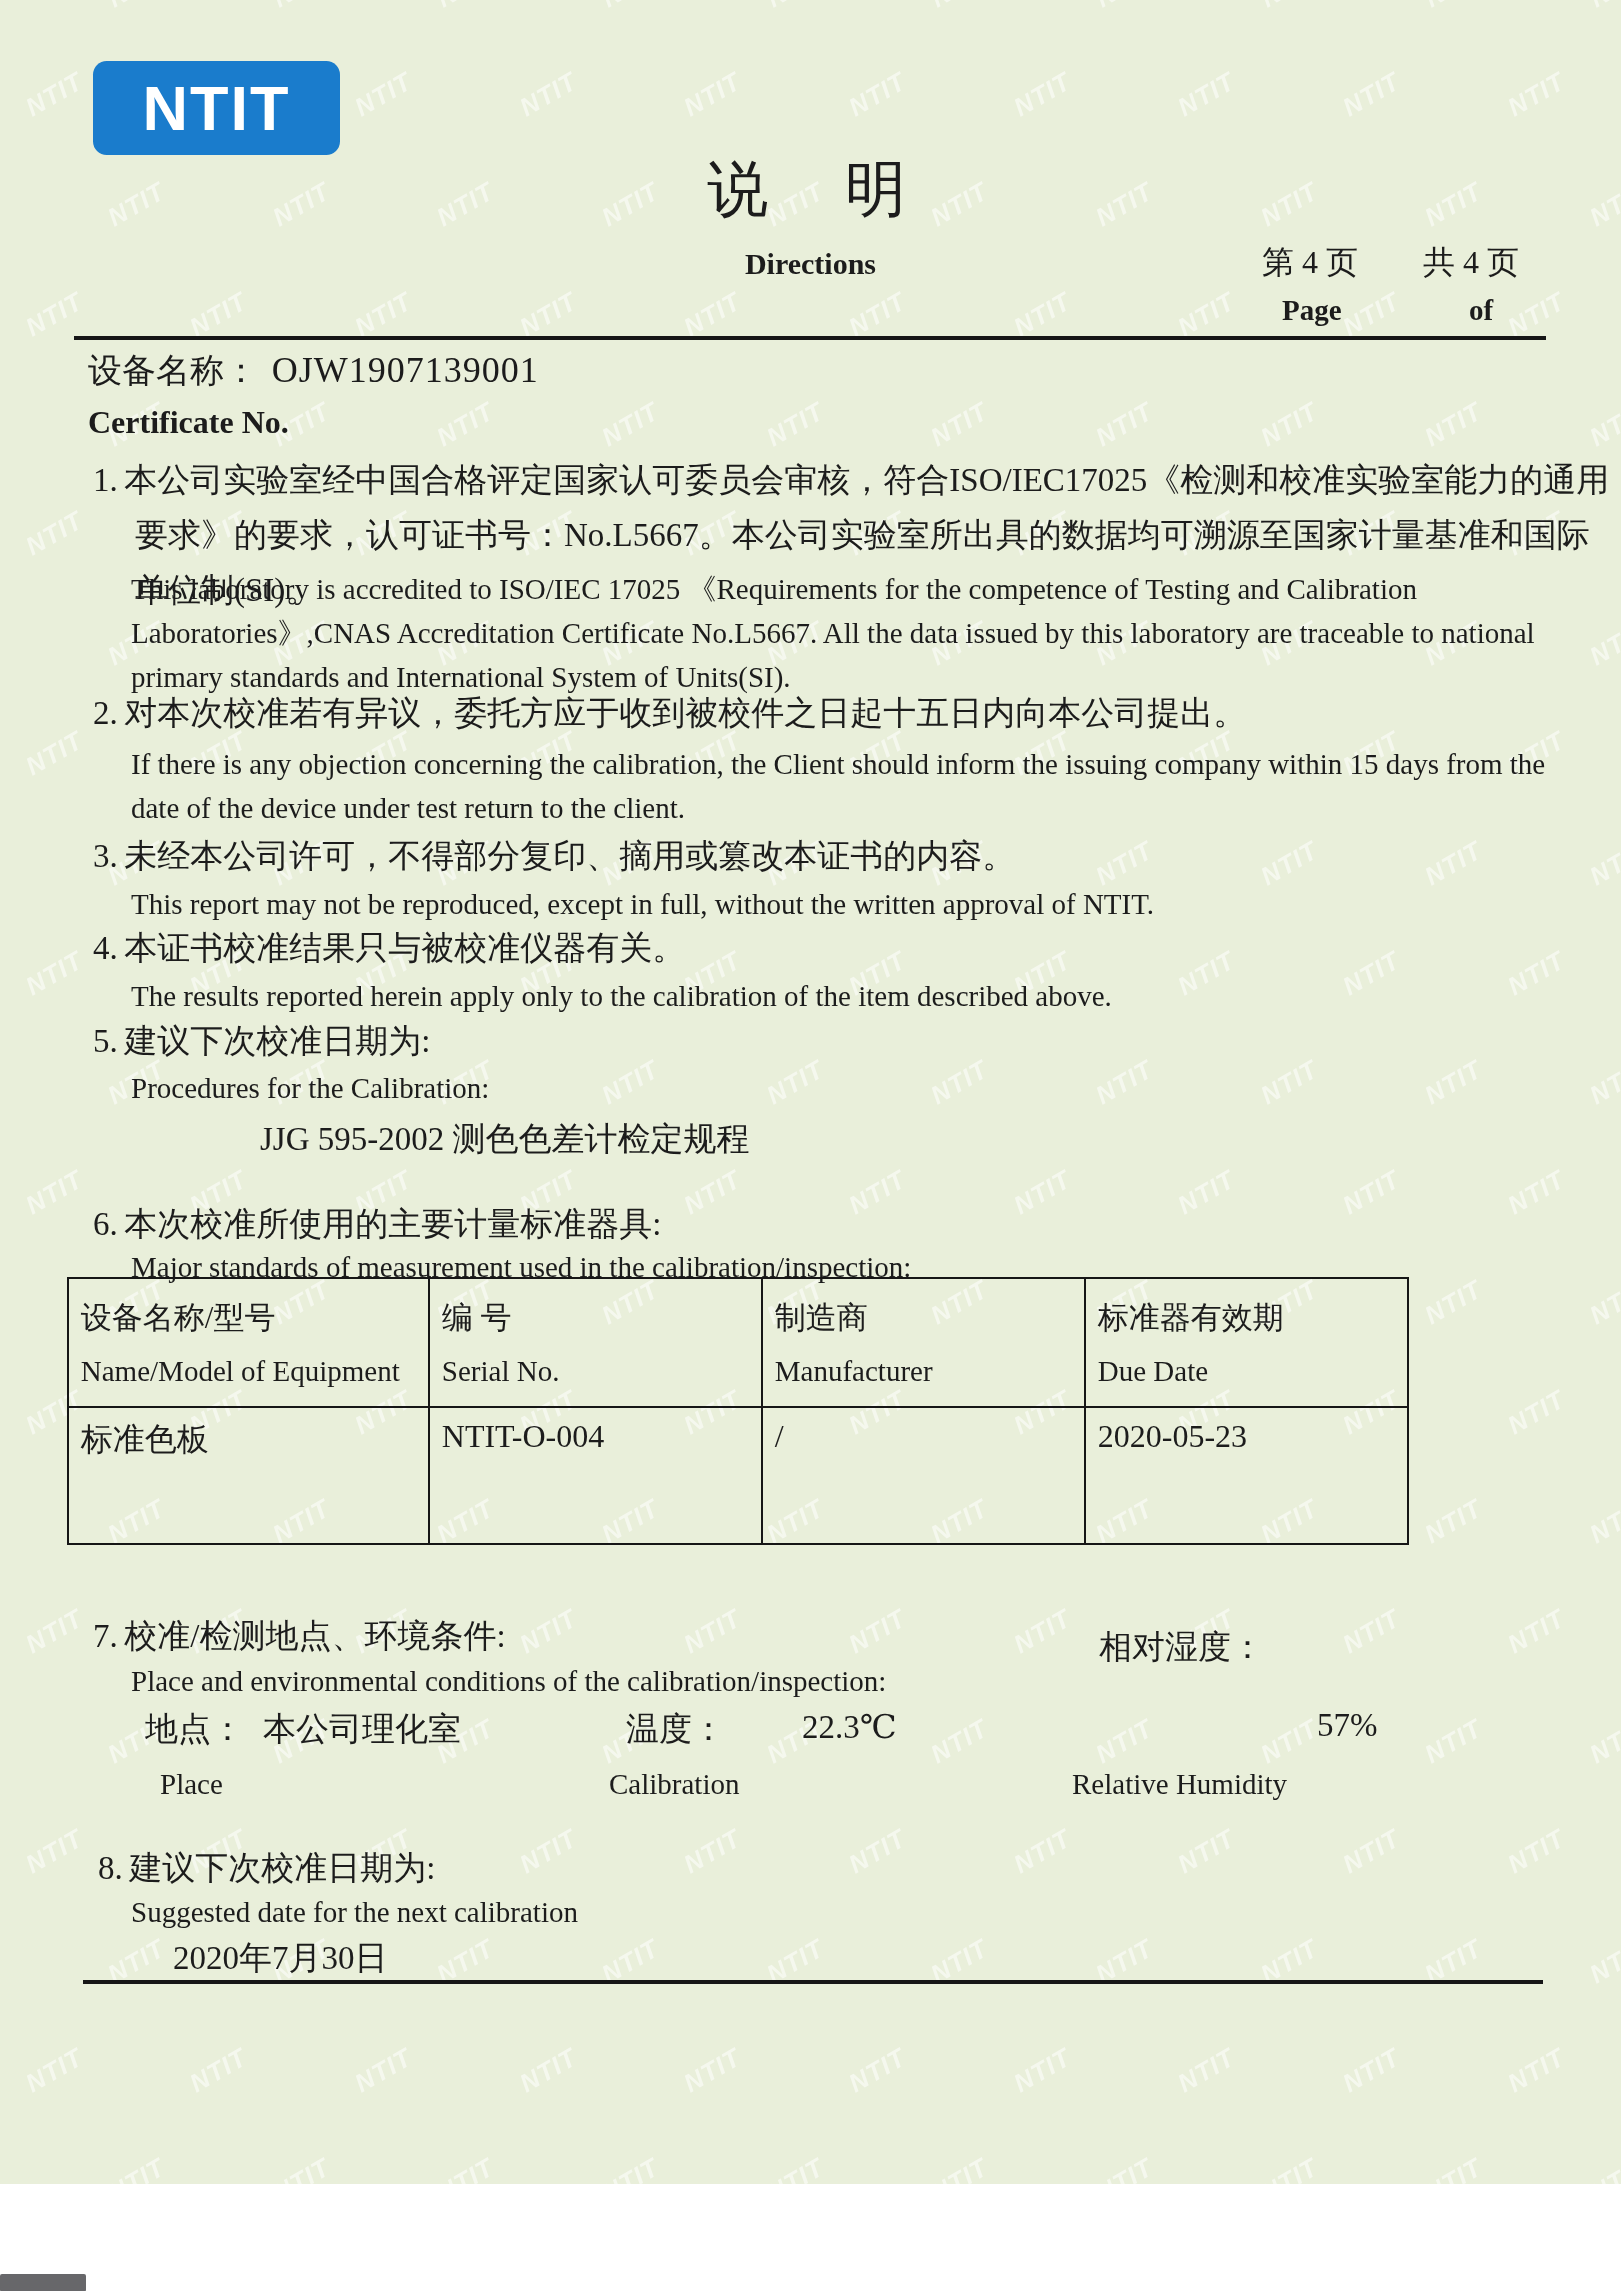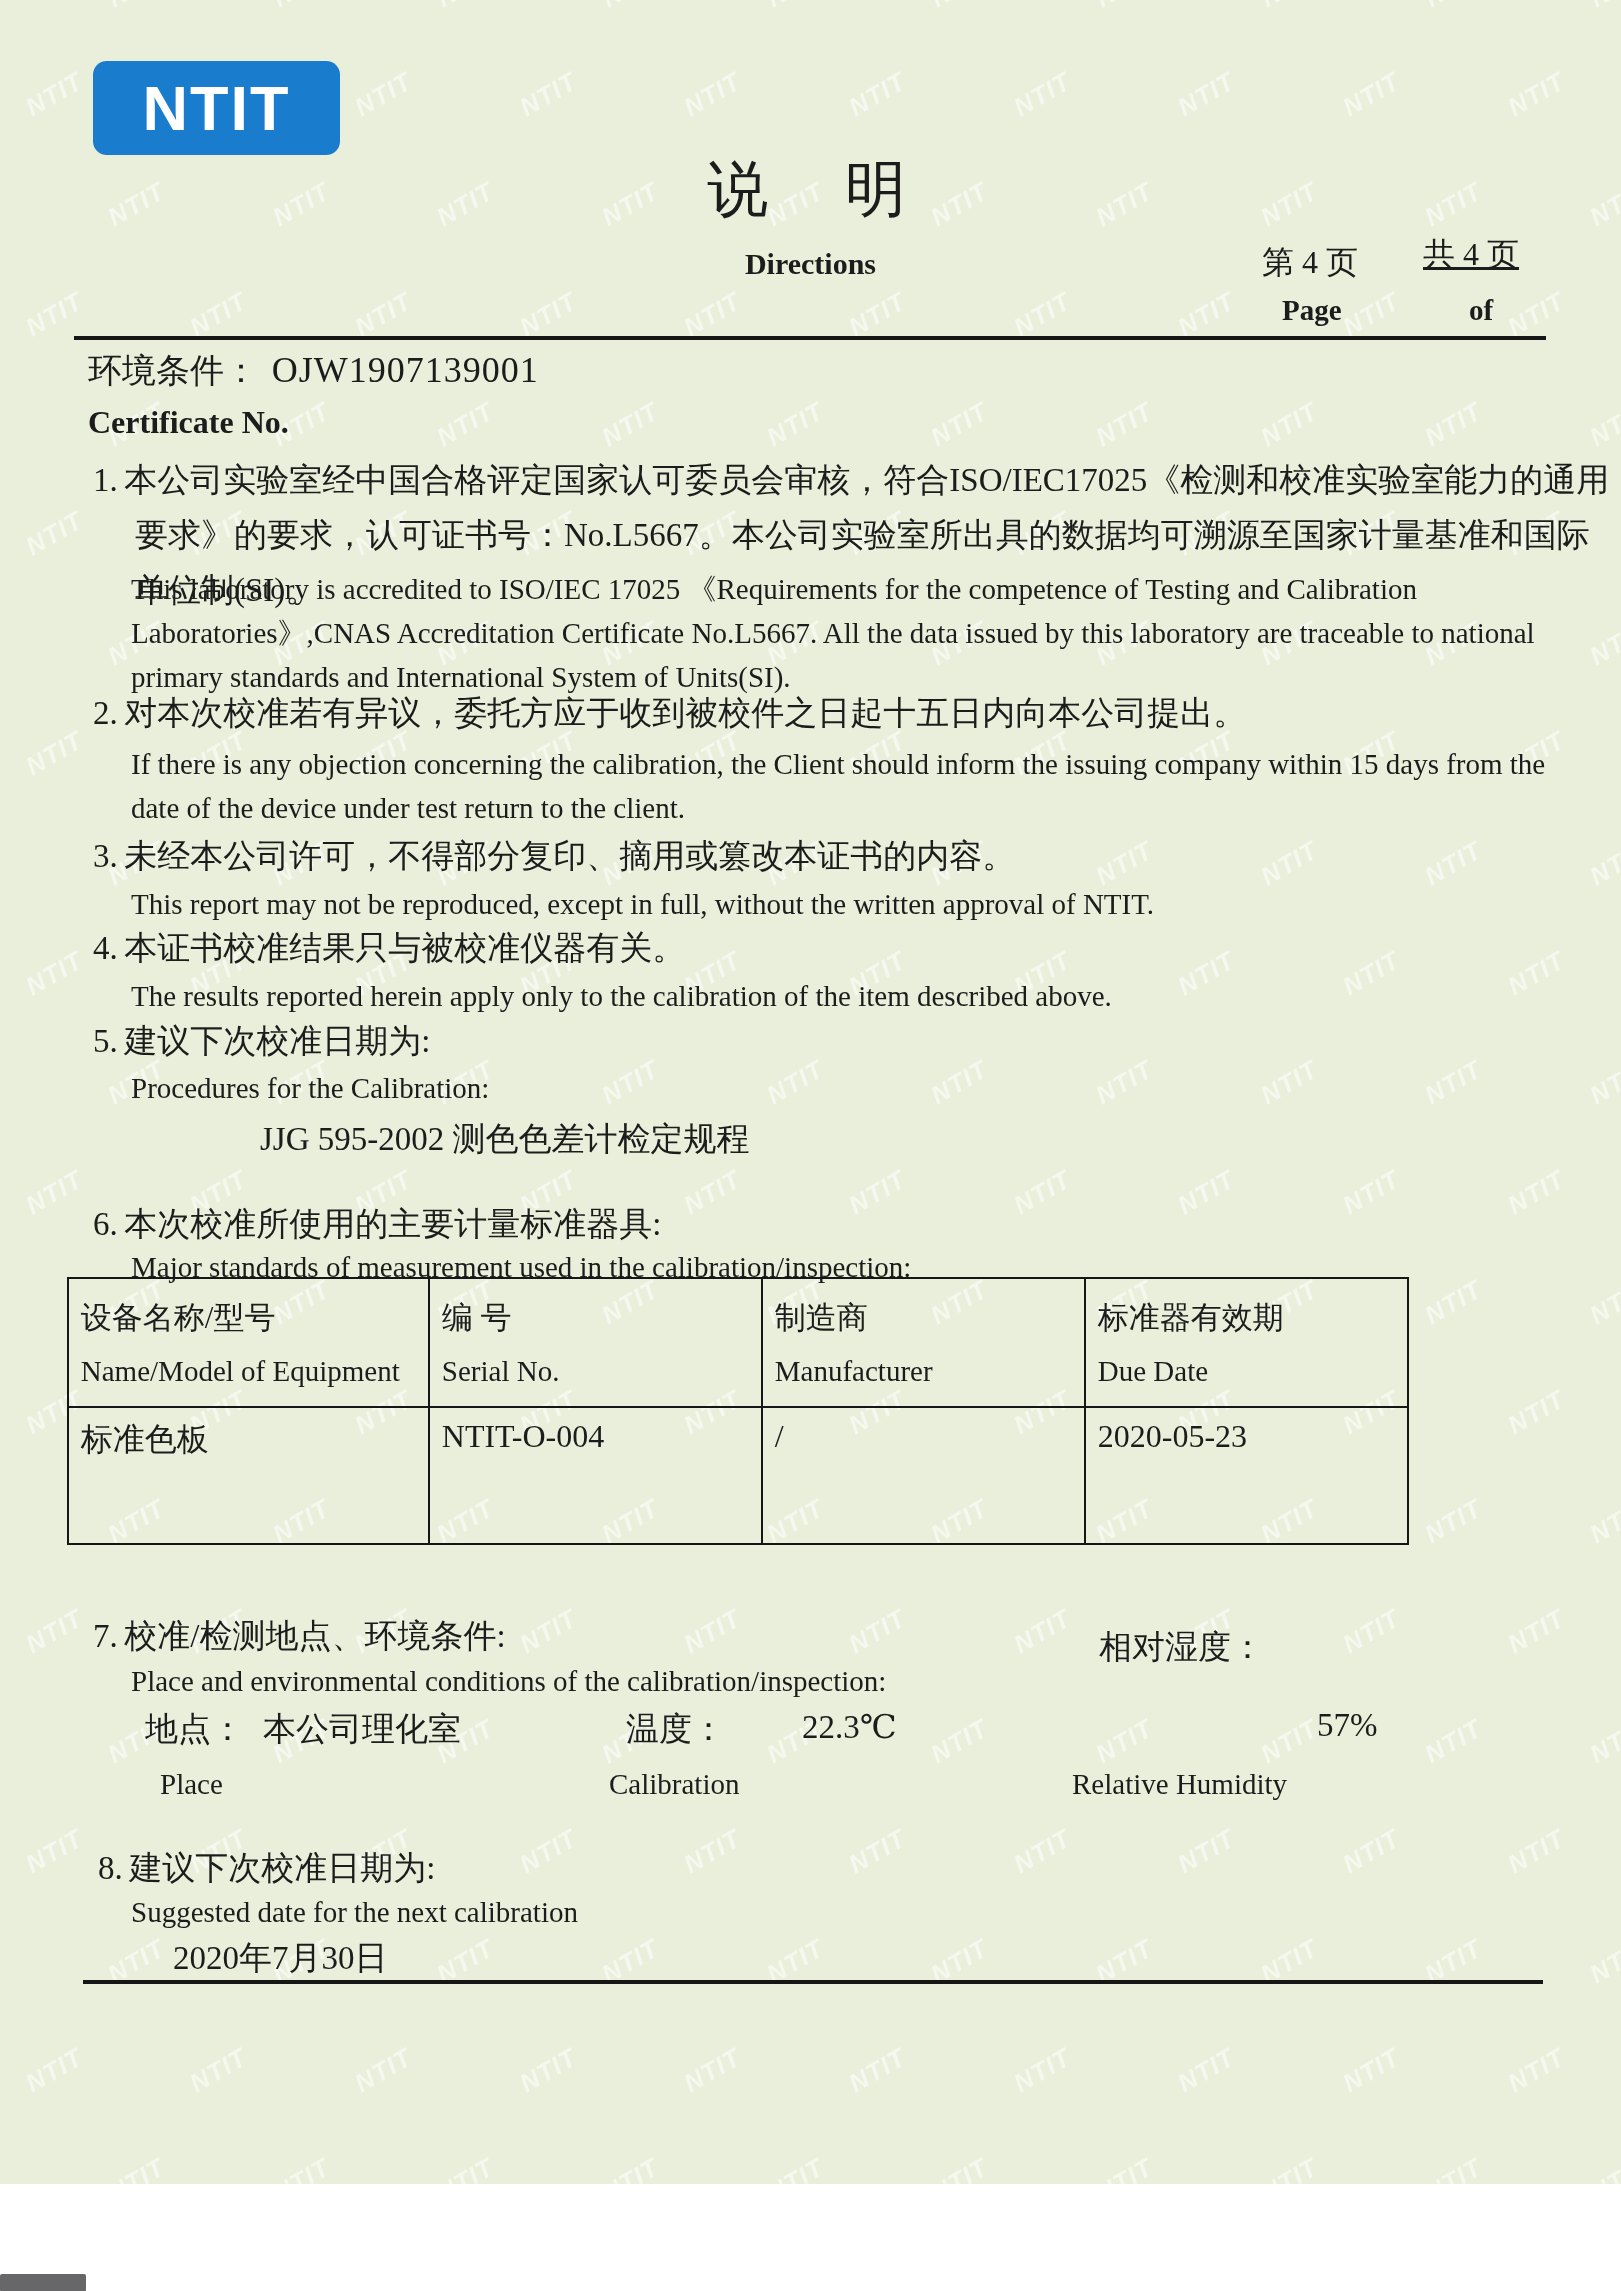--- a/index.html
+++ b/index.html
@@ -330,28 +330,28 @@
   <div class="content">
 
     <div class="abs logo">
       <span>NTIT</span>
     </div>
 
     <div class="abs title-zh">说　明</div>
     <div class="abs title-en">Directions</div>
 
     <div class="abs pg-zh" style="left:1262px;top:241px;">第 4 页</div>
-    <div class="abs pg-zh" style="left:1423px;top:233px;text-decoration:underline;">共 4 页</div>
+    <div class="abs pg-zh" style="left:1423px;top:241px;">共 4 页</div>
     <div class="abs pg-en" style="left:1282px;top:294px;">Page</div>
     <div class="abs pg-en" style="left:1469px;top:294px;">of</div>
 
     <div class="abs rule" style="left:74px;top:336px;width:1472px;height:3.9px;"></div>
 
     <div class="abs cert-zh">
-      <span>环境条件：</span><span class="num">OJW1907139001</span>
+      <span>设备名称：</span><span class="num">OJW1907139001</span>
     </div>
     <div class="abs cert-en">Certificate No.</div>
 
     <div class="abs clause-zh" style="left:93px;top:453px;">
       <span>1.</span> <span>本公司实验室经中国合格评定国家认可委员会审核，符合ISO/IEC17025《检测和校准实验室能力的通用要求》的要求，认可证书号：No.L5667。本公司实验室所出具的数据均可溯源至国家计量基准和国际单位制(SI)。</span>
     </div>
     <div class="abs clause-en" style="left:131px;top:567px;">This laboratory is accredited to ISO/IEC 17025 《Requirements for the competence of Testing and Calibration Laboratories》,CNAS Accreditation Certificate No.L5667. All the data issued by this laboratory are traceable to national primary standards and International System of Units(SI).</div>
 
     <div class="abs clause-zh" style="left:93px;top:686px;">
       <span>2.</span> <span>对本次校准若有异议，委托方应于收到被校件之日起十五日内向本公司提出。</span>

